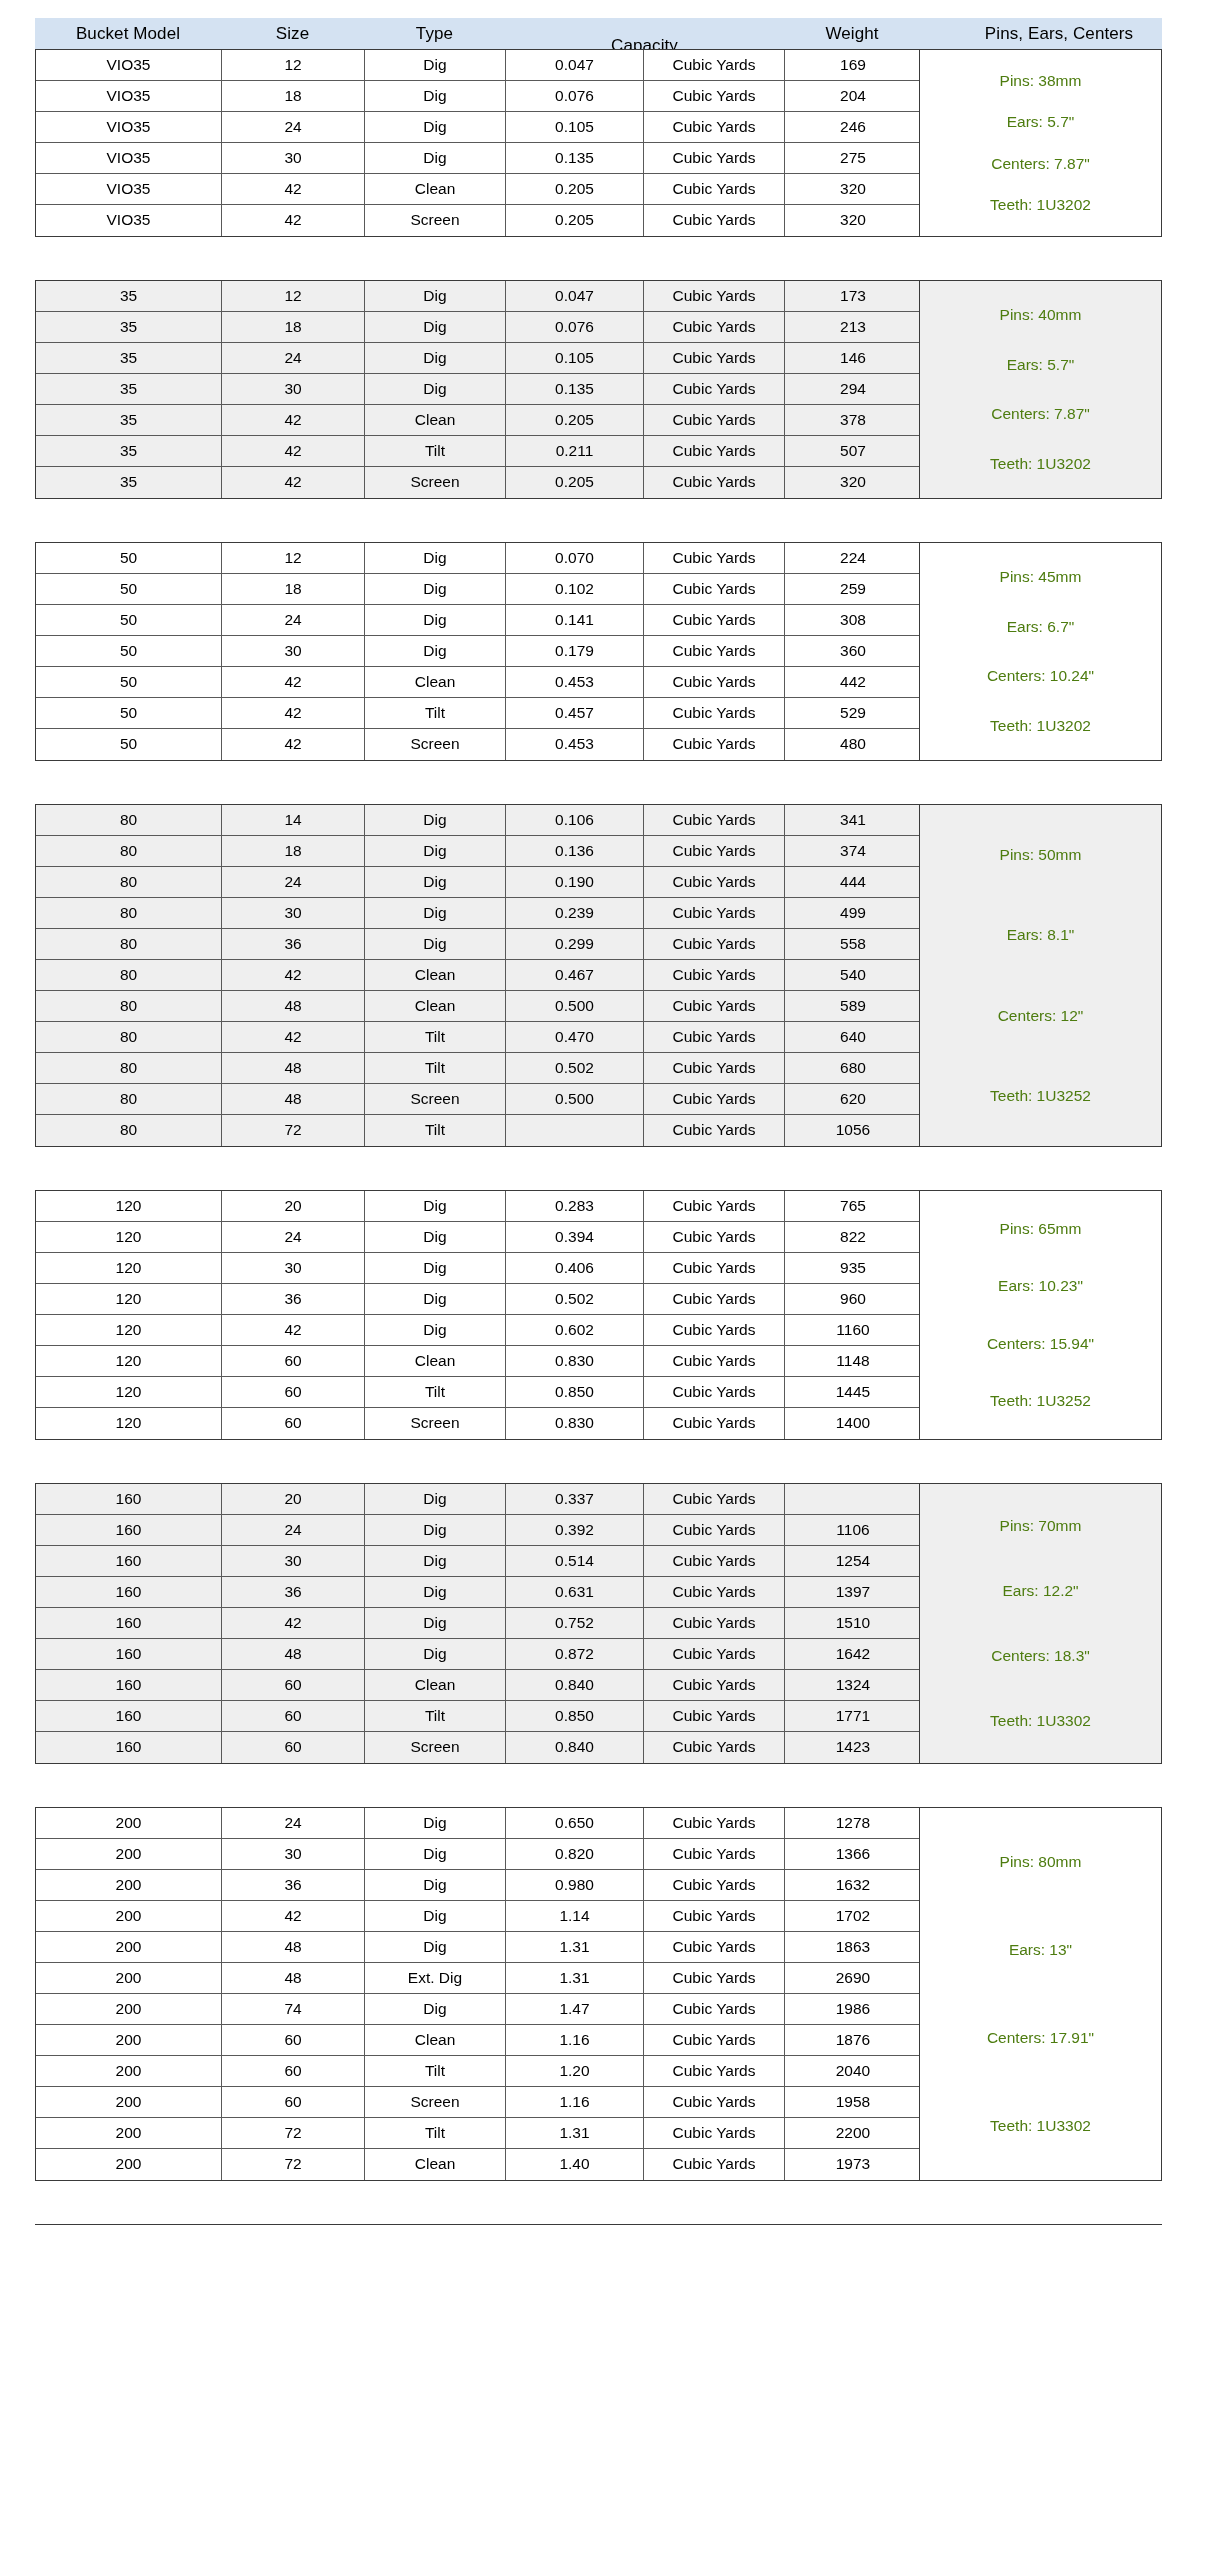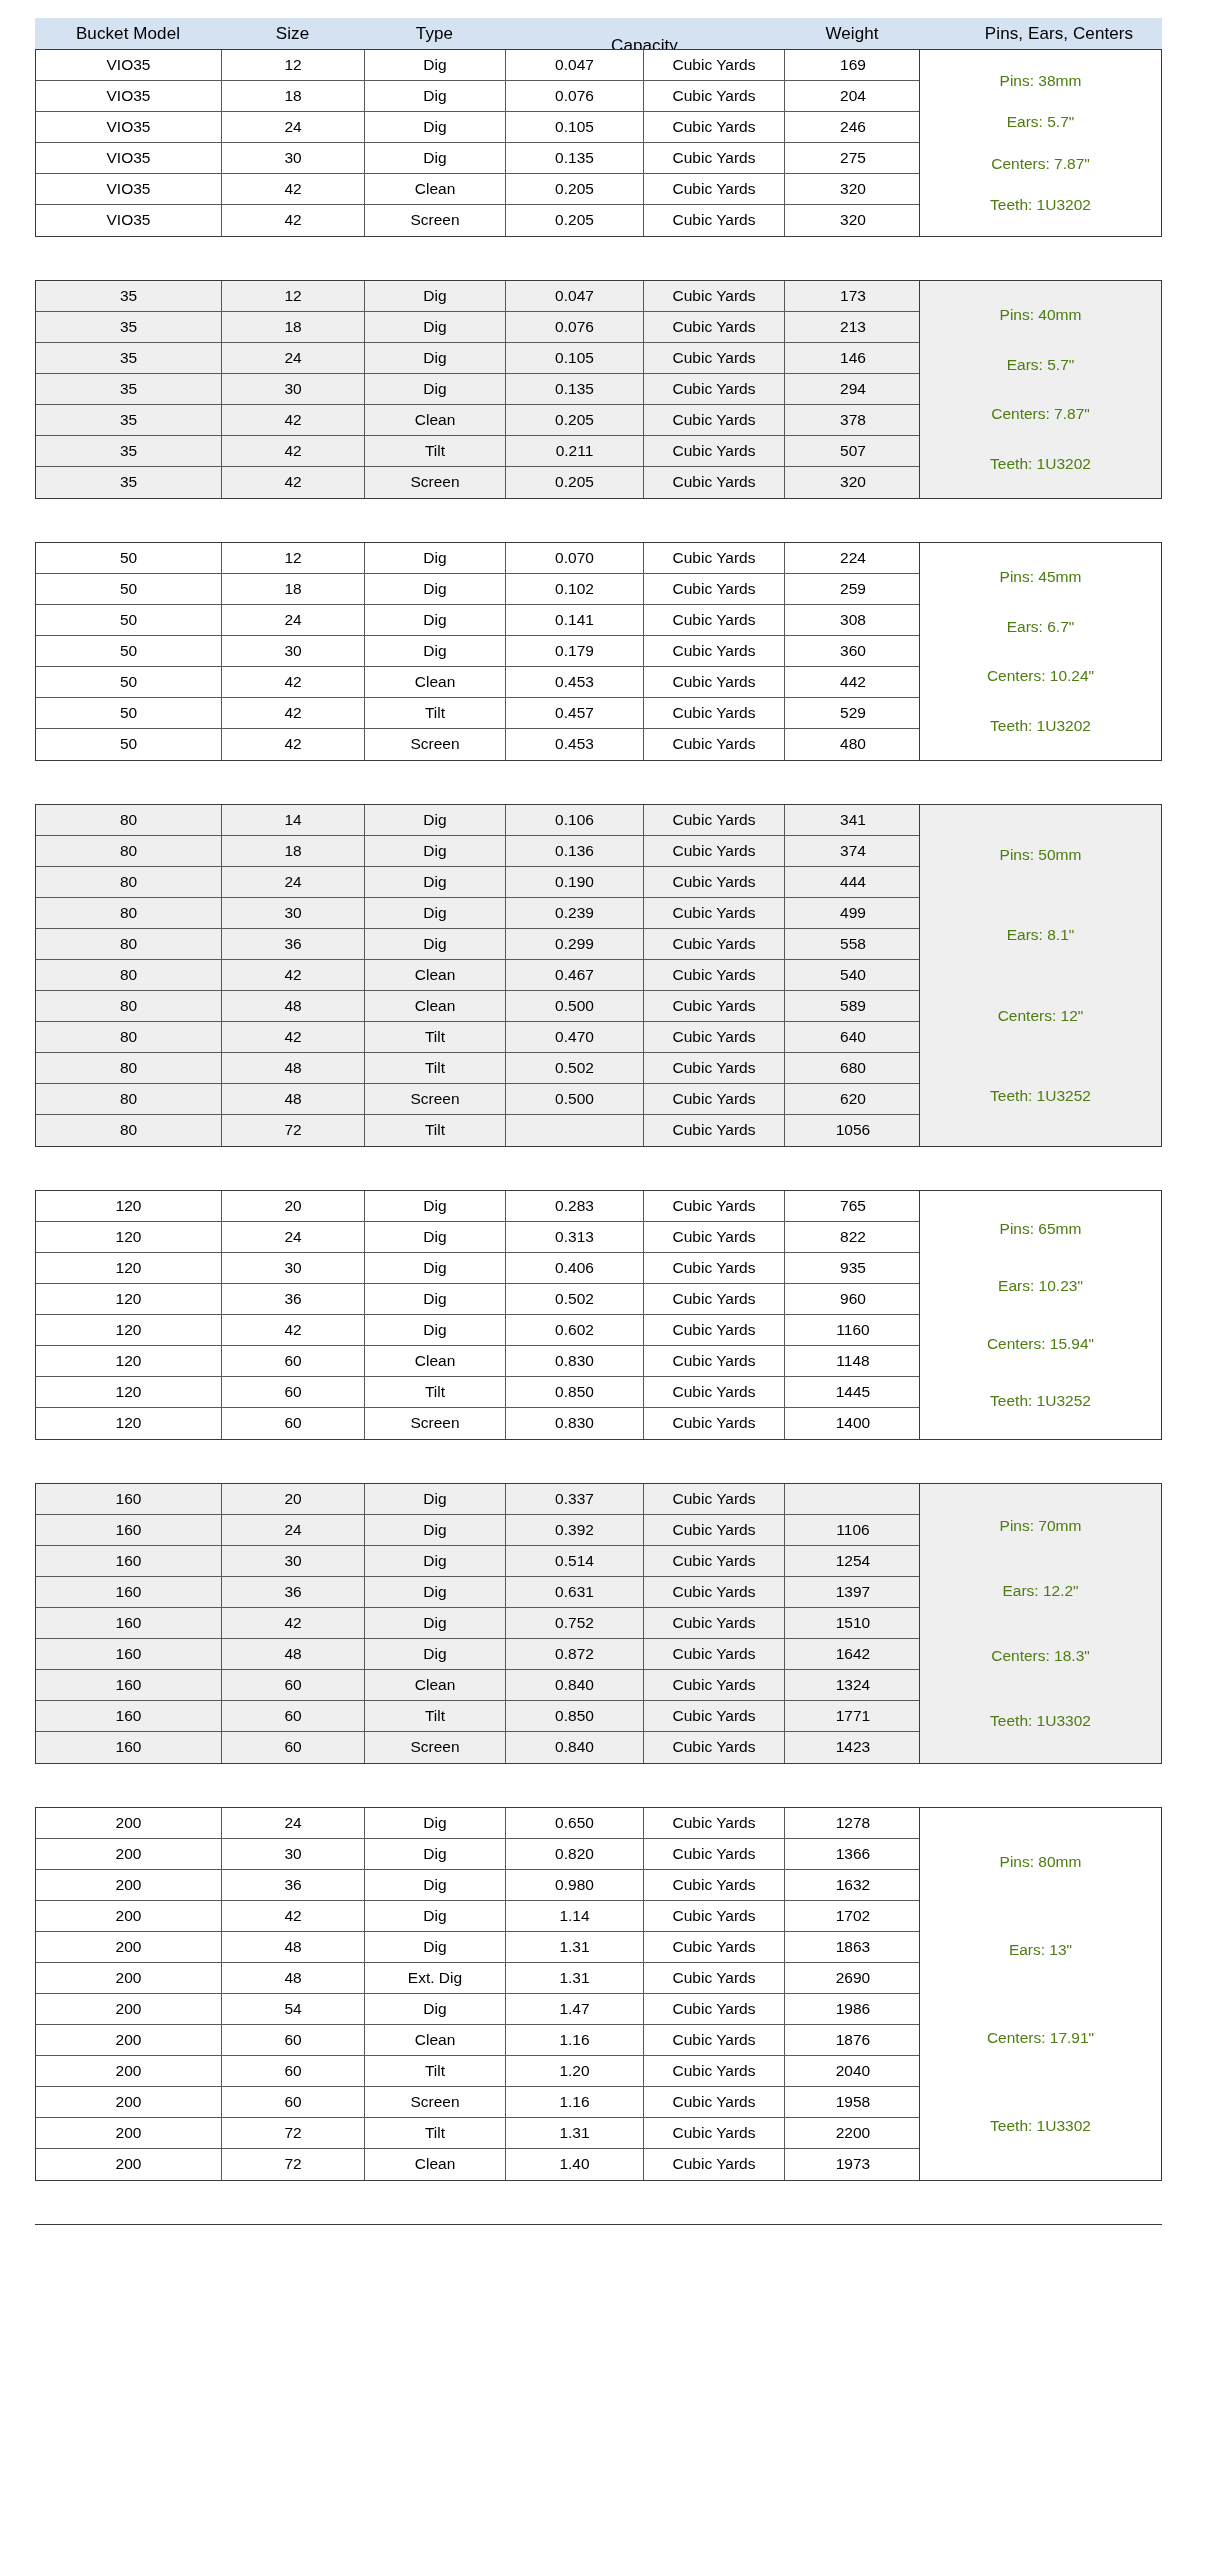--- a/index.html
+++ b/index.html
@@ -432,21 +432,21 @@
             <div class="cell c-size">20</div>
             <div class="cell c-type">Dig</div>
             <div class="cell c-capnum">0.283</div>
             <div class="cell c-capunit">Cubic Yards</div>
             <div class="cell c-weight">765</div>
           </div>
           <div class="row">
             <div class="cell c-model">120</div>
             <div class="cell c-size">24</div>
             <div class="cell c-type">Dig</div>
-            <div class="cell c-capnum">0.313</div>
+            <div class="cell c-capnum">0.394</div>
             <div class="cell c-capunit">Cubic Yards</div>
             <div class="cell c-weight">822</div>
           </div>
           <div class="row">
             <div class="cell c-model">120</div>
             <div class="cell c-size">30</div>
             <div class="cell c-type">Dig</div>
             <div class="cell c-capnum">0.406</div>
             <div class="cell c-capunit">Cubic Yards</div>
             <div class="cell c-weight">935</div>
@@ -626,21 +626,21 @@
           <div class="row">
             <div class="cell c-model">200</div>
             <div class="cell c-size">48</div>
             <div class="cell c-type">Ext. Dig</div>
             <div class="cell c-capnum">1.31</div>
             <div class="cell c-capunit">Cubic Yards</div>
             <div class="cell c-weight">2690</div>
           </div>
           <div class="row">
             <div class="cell c-model">200</div>
-            <div class="cell c-size">54</div>
+            <div class="cell c-size">74</div>
             <div class="cell c-type">Dig</div>
             <div class="cell c-capnum">1.47</div>
             <div class="cell c-capunit">Cubic Yards</div>
             <div class="cell c-weight">1986</div>
           </div>
           <div class="row">
             <div class="cell c-model">200</div>
             <div class="cell c-size">60</div>
             <div class="cell c-type">Clean</div>
             <div class="cell c-capnum">1.16</div>

